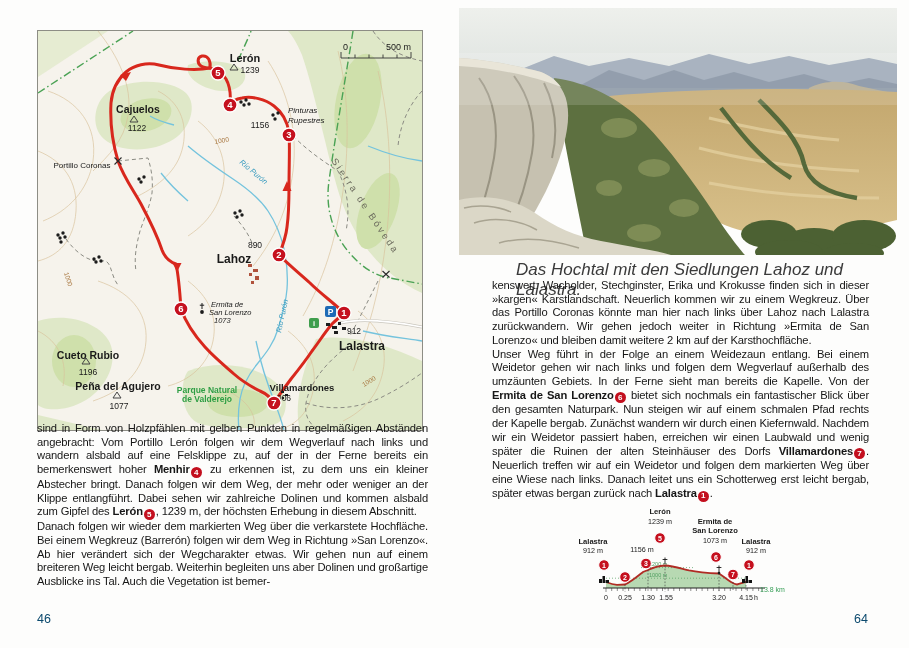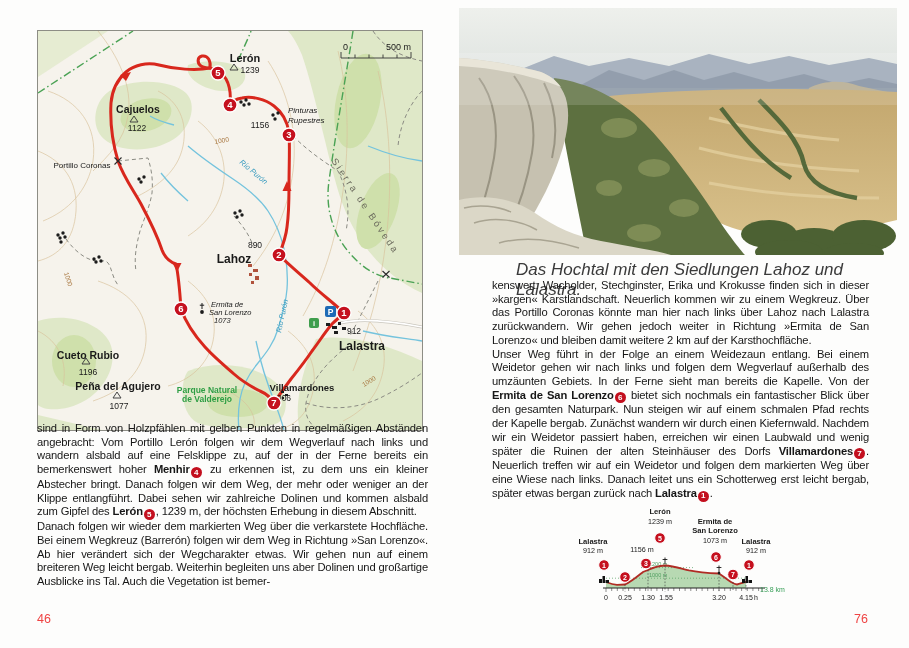--- a/index.html
+++ b/index.html
@@ -8,21 +8,21 @@
   .map-wrap svg{display:block;}
   svg{font-family:"Liberation Sans",sans-serif;}
   .photo{position:absolute;left:459px;top:8px;width:438px;height:247px;}
   .caption{position:absolute;left:516px;top:260px;width:380px;font-style:italic;font-size:17px;color:#3a3a3a;}
   .coltext{position:absolute;font-size:11.2px;line-height:13.7px;color:#161616;text-align:justify;letter-spacing:-0.15px;}
   .coltext p{margin:0;}
   #left-text{left:37px;top:422px;width:391px;}
   #right-text{left:492px;top:279px;width:377px;}
   .wp{display:inline-flex;align-items:center;justify-content:center;width:11px;height:11px;border-radius:50%;
       background:#c30f1e;color:#fff;font-size:8px;font-weight:bold;vertical-align:-1.5px;margin:0 1px;letter-spacing:0;}
-  .pagenum{position:absolute;top:612px;font-size:12.5px;color:#ef4444;}
+  .pagenum{position:absolute;top:612px;font-size:12.5px;color:#0c4a6e;}
   #pagenum-left{left:37px;}
   #pagenum-right{right:41px;}
   .profile{position:absolute;left:553px;top:500px;width:285px;height:118px;}
 </style>
 </head>
 <body>
 
 <div class="sheet">
 
   <div class="map-wrap">
@@ -458,14 +458,14 @@
       <text x="107" y="14" text-anchor="middle" font-size="7.6" font-weight="bold">Lerón</text>
       <text x="107" y="23.5" text-anchor="middle" font-size="7.2">1239 m</text>
       <text x="162" y="24" text-anchor="middle" font-size="7.6" font-weight="bold">Ermita de</text>
       <text x="162" y="33" text-anchor="middle" font-size="7.6" font-weight="bold">San Lorenzo</text>
       <text x="162" y="42.5" text-anchor="middle" font-size="7.2">1073 m</text>
       <text x="203" y="44" text-anchor="middle" font-size="7.6" font-weight="bold">Lalastra</text>
       <text x="203" y="53" text-anchor="middle" font-size="7.2">912 m</text>
     </g>
   </svg>
 
-  <div id="pagenum-right" class="pagenum">76</div>
+  <div id="pagenum-right" class="pagenum">64</div>
 </div>
 
 </body></html>

